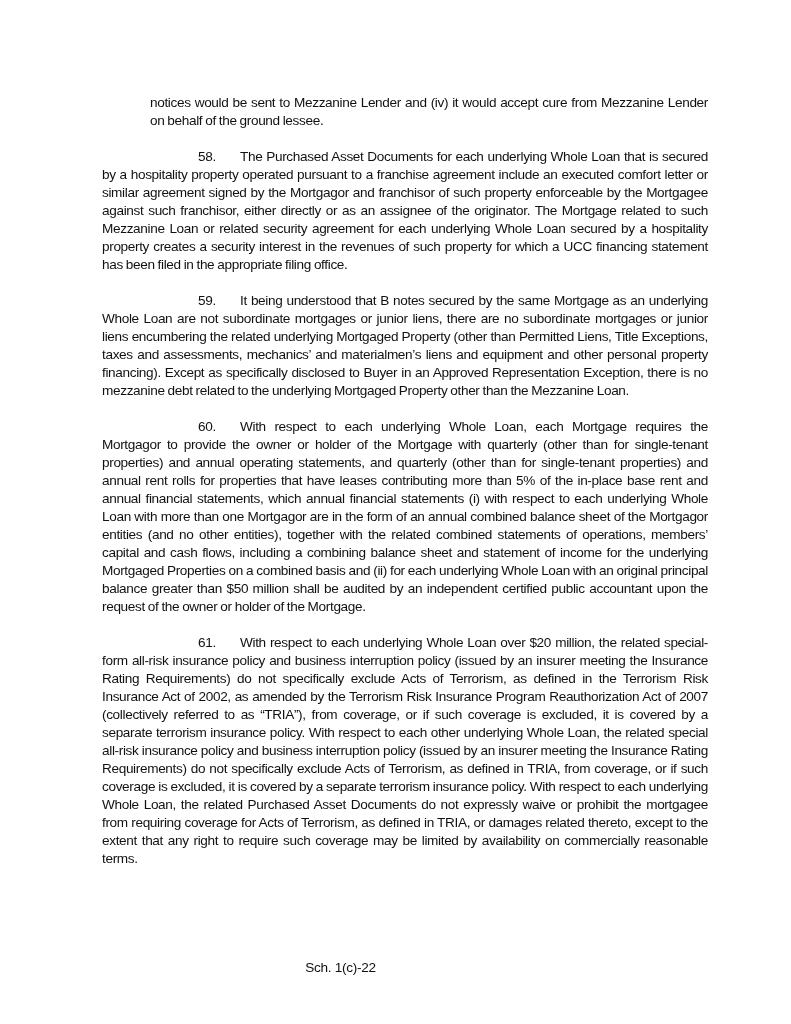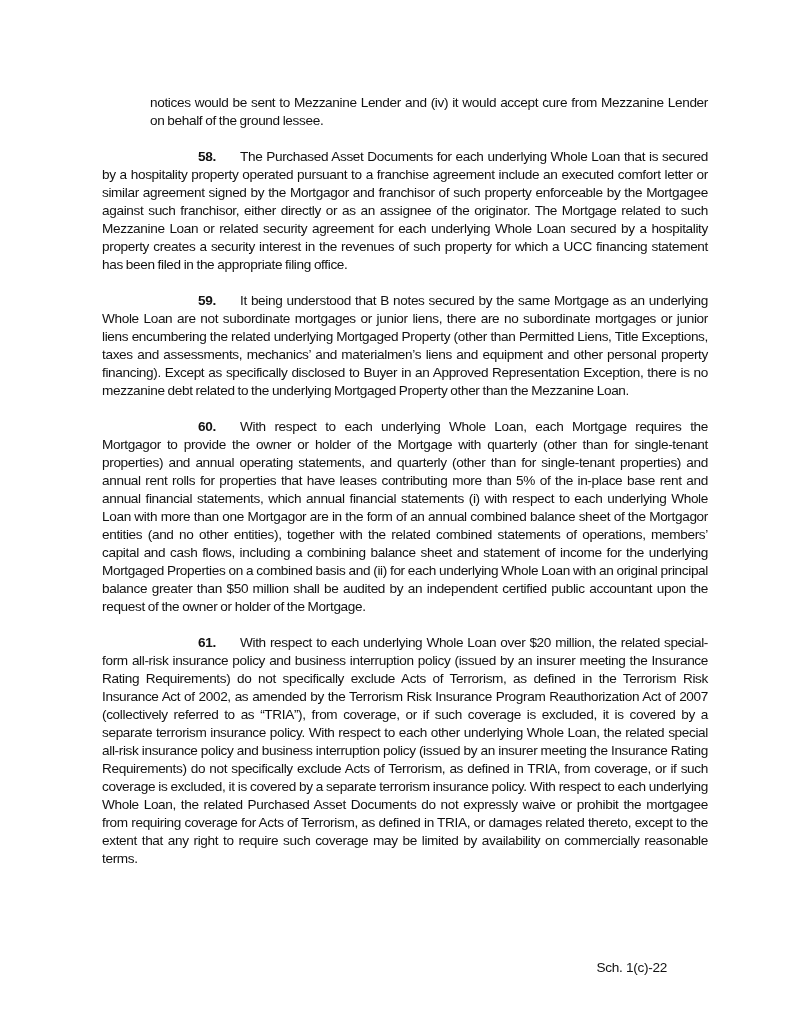--- a/index.html
+++ b/index.html
@@ -31,33 +31,33 @@
       text-align: justify;
       text-align-last: left;
     }
     .para.cont {
       padding-left: 48px;
     }
     .num {
       display: inline-block;
       margin-left: 96px;
       width: 42px;
-      font-weight: bold;
     }
     .ul {
       text-decoration-color: #555555;
     }
     .footer {
       position: absolute;
       top: 960px;
       left: 0;
       width: 667px;
-      text-align: right;
+      text-align: center;
       font-size: 13.6px;
       letter-spacing: -0.3px;
+      padding-left: 7px;
     }
   </style>
 </head>
 <body>
 
 <div class="page">
   <p class="para cont">notices would be sent to Mezzanine Lender and (iv) it would accept cure from Mezzanine Lender on behalf of the ground lessee.</p>
 
   <p class="para"><span class="num">58.</span><span>The Purchased Asset Documents for each underlying Whole Loan that is secured by a hospitality property operated pursuant to a franchise agreement include an executed comfort letter or similar agreement signed by the Mortgagor and franchisor of such property enforceable by the Mortgagee against such franchisor, either directly or as an assignee of the originator.  The Mortgage related to such Mezzanine Loan or related security agreement for each underlying Whole Loan secured by a hospitality property creates a security interest in the revenues of such property for which a UCC financing statement has been filed in the appropriate filing office.</span></p>
 

